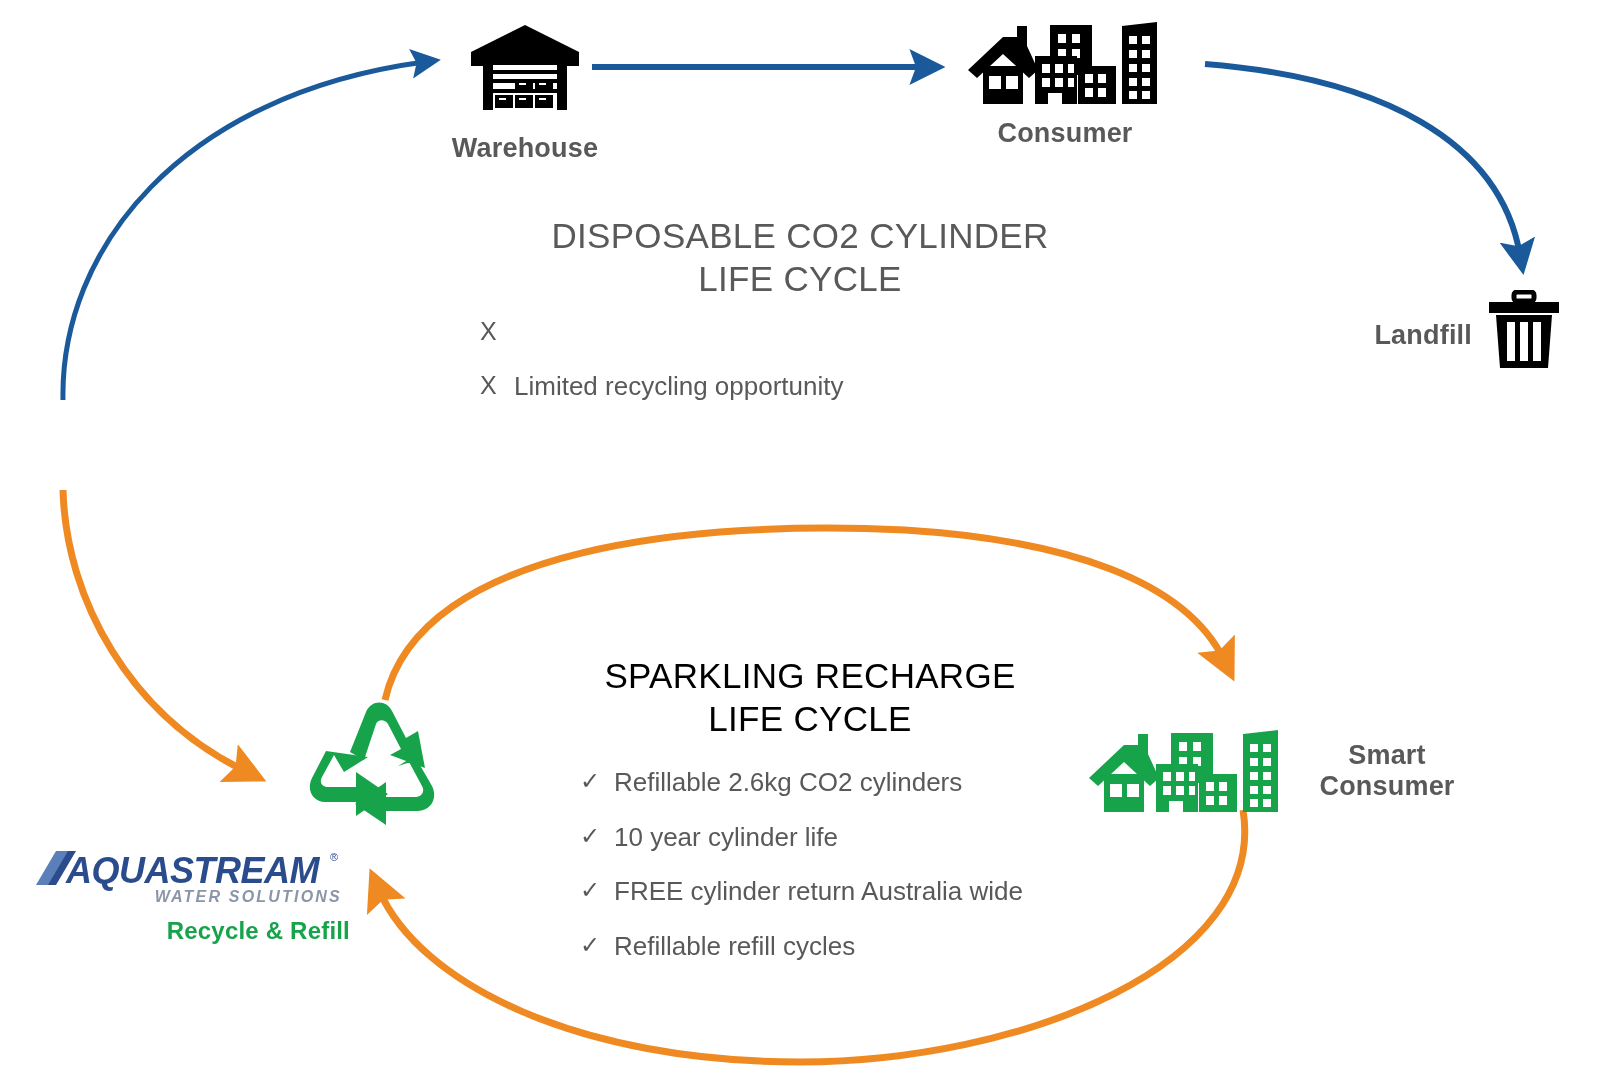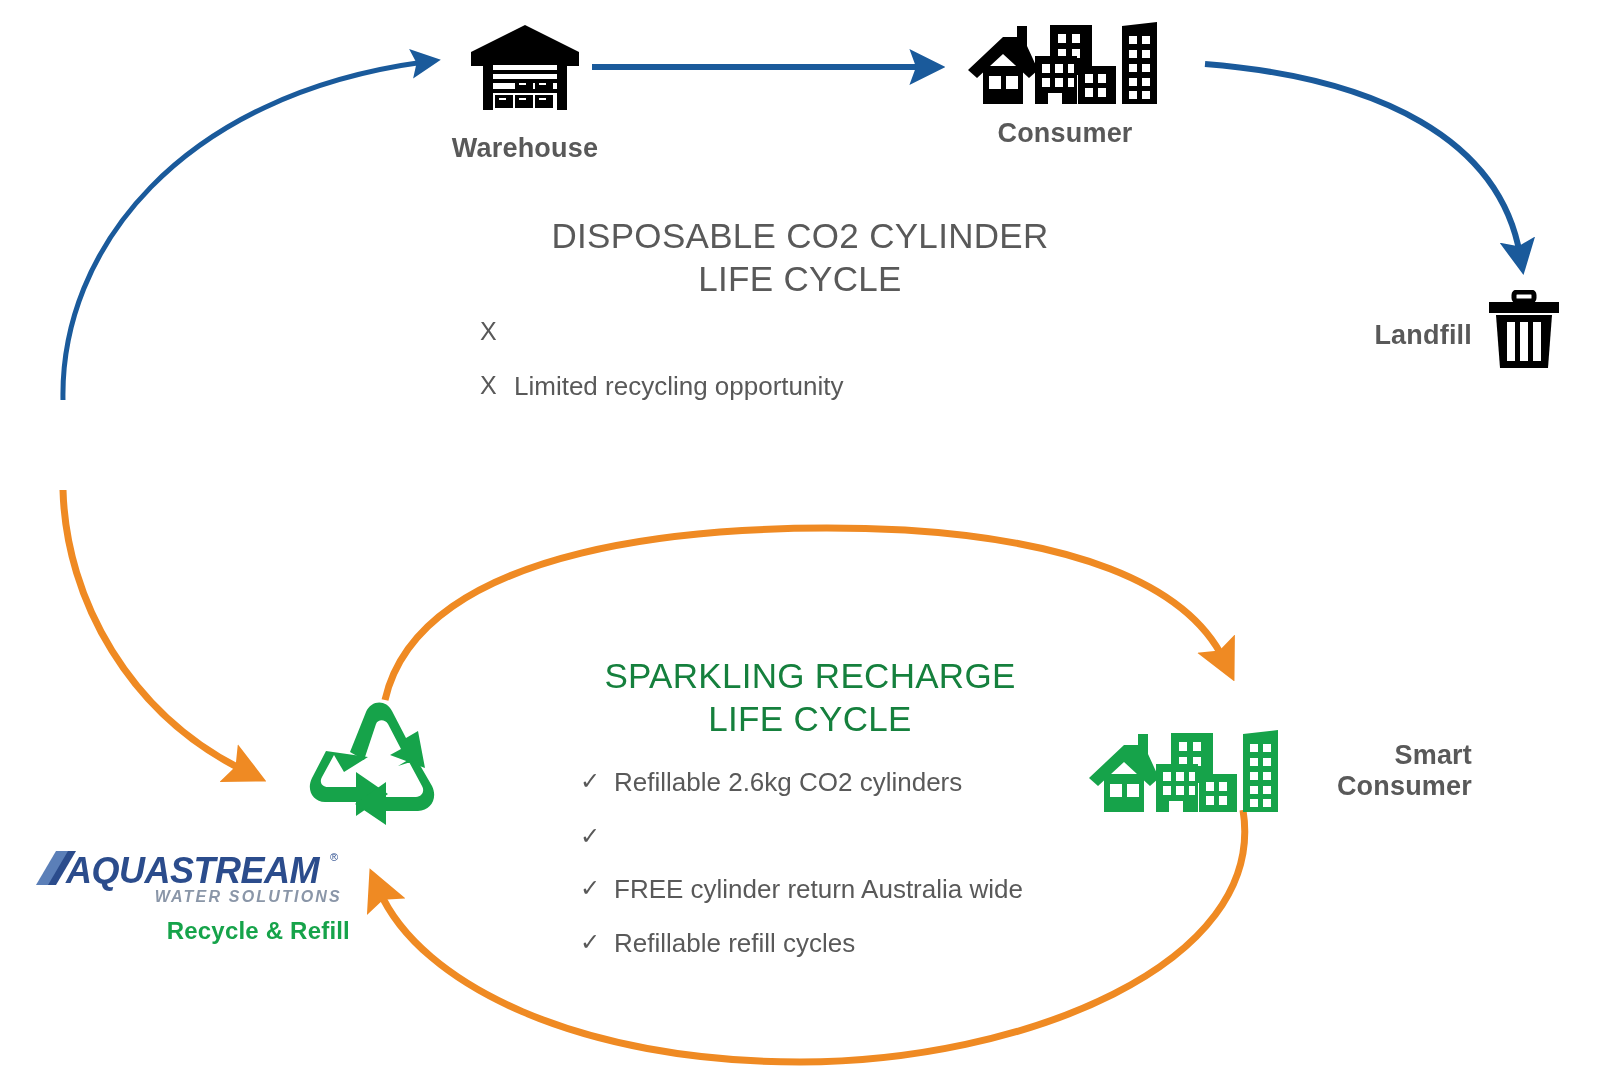--- a/index.html
+++ b/index.html
@@ -33,21 +33,21 @@
   
   .block{position:absolute;}
   .block-title{
     font-weight:normal;
     font-size:35px;
     line-height:1.22;
     text-align:center;
     letter-spacing:.3px;
   }
   .title-disposable{color:#595959;}
-  .title-sparkling{color:#15803d;}
+  .title-sparkling{color:#000000;}
   .bullets{margin-top:16px;}
   .bullet{
     display:flex;
     align-items:flex-start;
     color:#595959;
     font-size:26px;
     line-height:1.25;
     margin-bottom:22px;
     white-space:nowrap;
   }
@@ -222,21 +222,21 @@
       <rect x="177" y="18" width="8" height="8" fill="#ffffff"></rect>
       <rect x="164" y="32" width="8" height="8" fill="#ffffff"></rect>
       <rect x="177" y="32" width="8" height="8" fill="#ffffff"></rect>
       <rect x="164" y="46" width="8" height="8" fill="#ffffff"></rect>
       <rect x="177" y="46" width="8" height="8" fill="#ffffff"></rect>
       <rect x="164" y="60" width="8" height="8" fill="#ffffff"></rect>
       <rect x="177" y="60" width="8" height="8" fill="#ffffff"></rect>
       <rect x="164" y="73" width="8" height="8" fill="#ffffff"></rect>
       <rect x="177" y="73" width="8" height="8" fill="#ffffff"></rect>
     </svg>
-    <div class="node-label" style="left:216px;top:14px;width:170px;text-align:right;">
+    <div class="node-label" style="left:216px;top:14px;width:170px;text-align:center;">
       <div>Smart</div>
       <div>Consumer</div>
     </div>
   </div>
 
   <div class="block" style="left:470px;top:215px;width:660px;">
     <div class="block-title title-disposable">
       <div>DISPOSABLE CO2 CYLINDER</div>
       <div>LIFE CYCLE</div>
     </div>
@@ -256,20 +256,21 @@
       <div>SPARKLING RECHARGE</div>
       <div>LIFE CYCLE</div>
     </div>
     <div class="bullets" style="padding-left:40px;margin-top:26px;">
       <div class="bullet check">
         <span class="mark">✓</span>
         <span>Refillable 2.6kg CO2 cylinders</span>
       </div>
       <div class="bullet check">
         <span class="mark">✓</span>
+        <span>10 year cylinder life</span>
       </div>
       <div class="bullet check">
         <span class="mark">✓</span>
         <span>FREE cylinder return Australia wide</span>
       </div>
       <div class="bullet check">
         <span class="mark">✓</span>
         <span>Refillable refill cycles</span>
       </div>
     </div>

